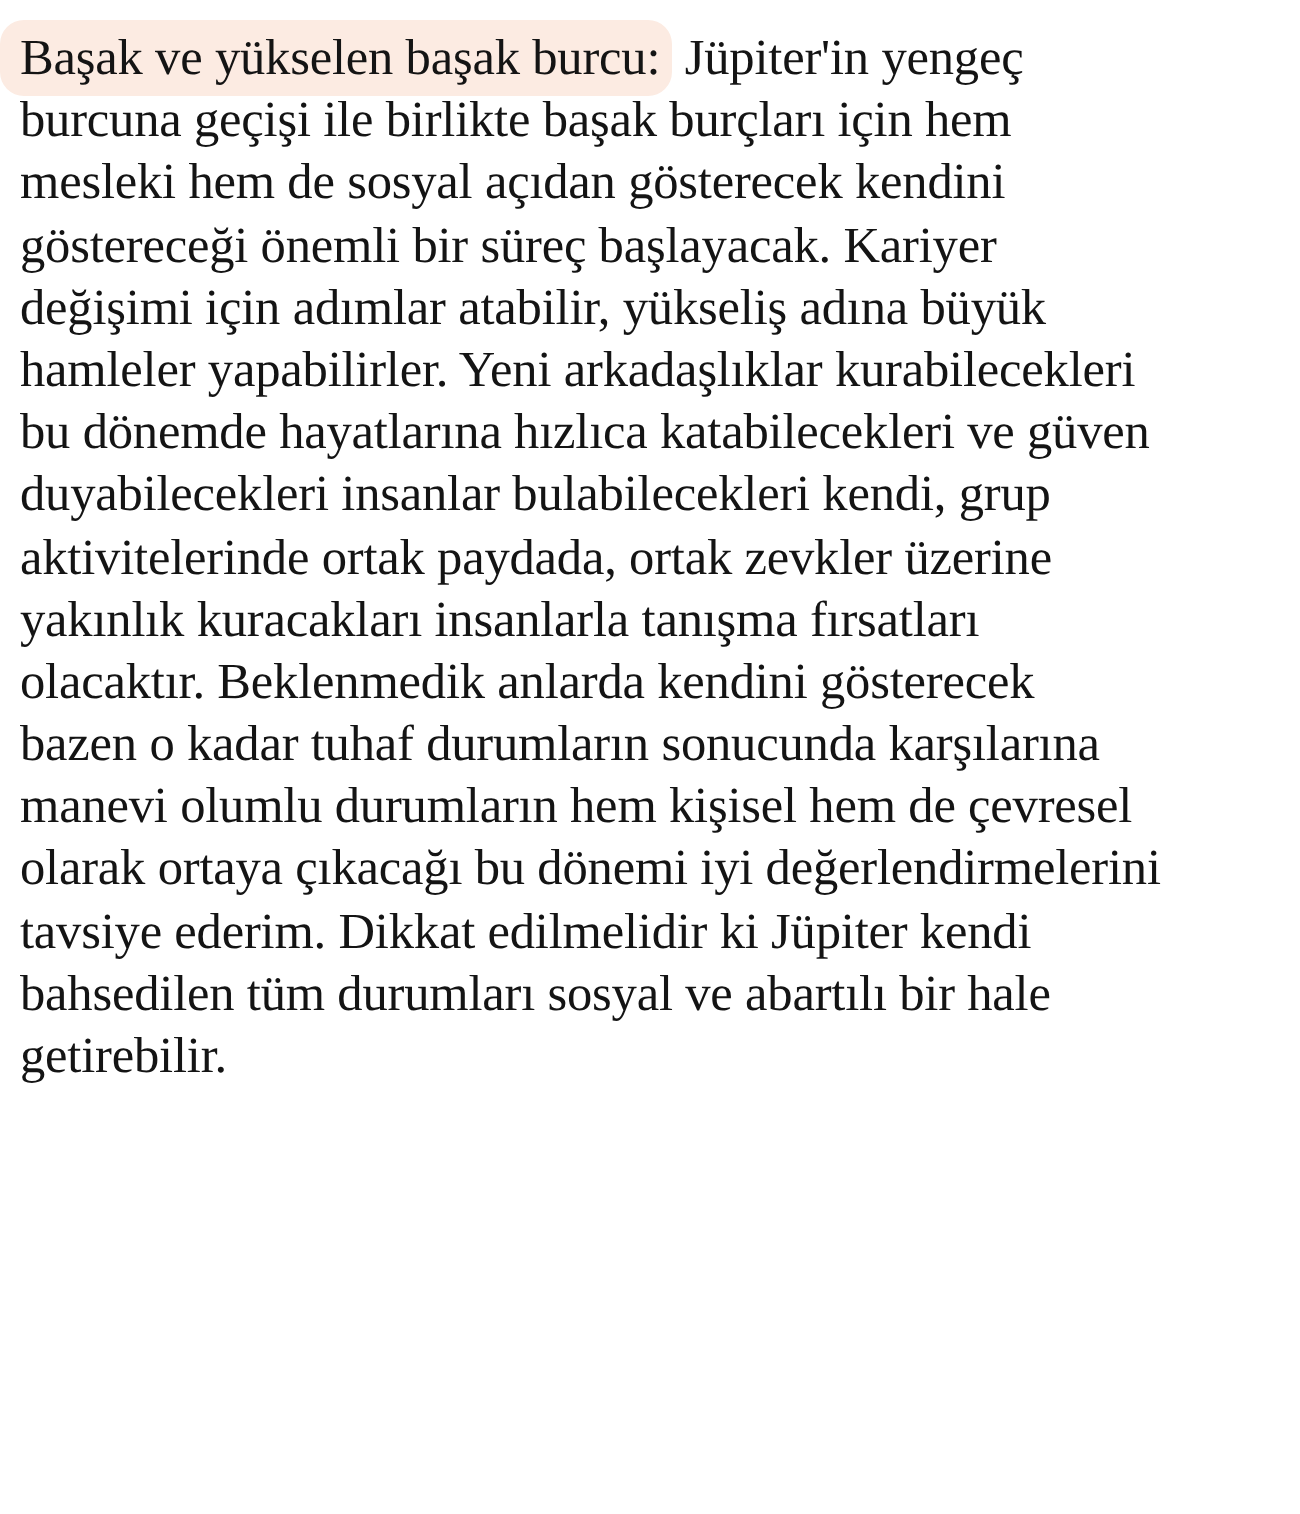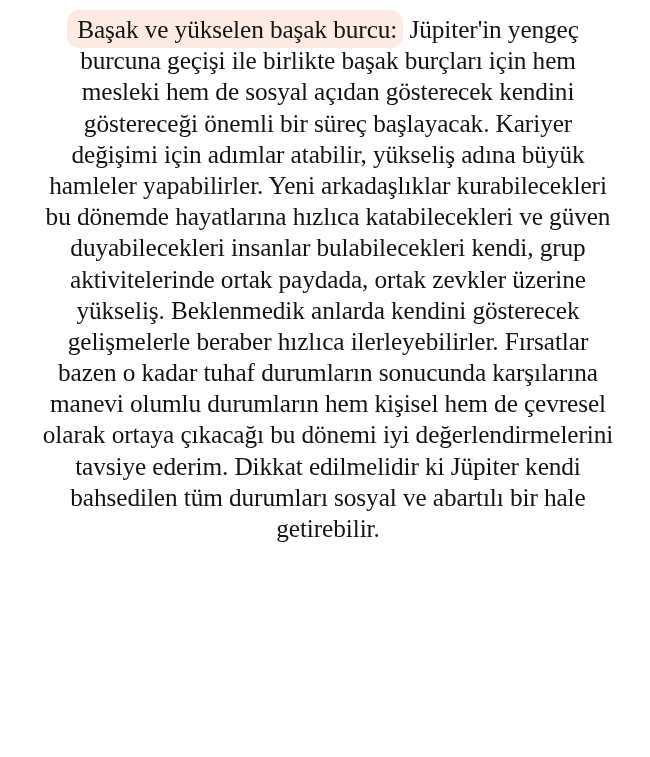--- a/index.html
+++ b/index.html
@@ -16,21 +16,20 @@
     .article {
       position: absolute;
       left: 10px;
       top: 14px;
       width: 636px;
       font-family: "Liberation Serif", "DejaVu Serif", serif;
       font-size: 25.3px;
       line-height: 31.2px;
       color: #141414;
       letter-spacing: -0.1px;
-      text-align: center;
     }
     .line {
       display: block;
       white-space: nowrap;
       height: 31.2px;
     }
     .highlight {
       background: #fcebe2;
       border-radius: 12px;
       padding: 5px 6px 5px 10px;
@@ -45,21 +44,21 @@
 <div class="article">
   <span class="line"><span class="highlight">Başak ve yükselen başak burcu:</span><span> Jüpiter'in yengeç</span></span>
   <span class="line">burcuna geçişi ile birlikte başak burçları için hem</span>
   <span class="line">mesleki hem de sosyal açıdan gösterecek kendini</span>
   <span class="line">göstereceği önemli bir süreç başlayacak. Kariyer</span>
   <span class="line">değişimi için adımlar atabilir, yükseliş adına büyük</span>
   <span class="line">hamleler yapabilirler. Yeni arkadaşlıklar kurabilecekleri</span>
   <span class="line">bu dönemde hayatlarına hızlıca katabilecekleri ve güven</span>
   <span class="line">duyabilecekleri insanlar bulabilecekleri kendi, grup</span>
   <span class="line">aktivitelerinde ortak paydada, ortak zevkler üzerine</span>
-  <span class="line">yükseliş. Beklenmedik anlarda kendini gösterecek</span>
-  <span class="line">gelişmelerle beraber hızlıca ilerleyebilirler. Fırsatlar</span>
+  <span class="line">yakınlık kuracakları insanlarla tanışma fırsatları</span>
+  <span class="line">olacaktır. Beklenmedik anlarda kendini gösterecek</span>
   <span class="line">bazen o kadar tuhaf durumların sonucunda karşılarına</span>
   <span class="line">manevi olumlu durumların hem kişisel hem de çevresel</span>
   <span class="line">olarak ortaya çıkacağı bu dönemi iyi değerlendirmelerini</span>
   <span class="line">tavsiye ederim. Dikkat edilmelidir ki Jüpiter kendi</span>
   <span class="line">bahsedilen tüm durumları sosyal ve abartılı bir hale</span>
   <span class="line">getirebilir.</span>
 </div>
 
 </body></html>

